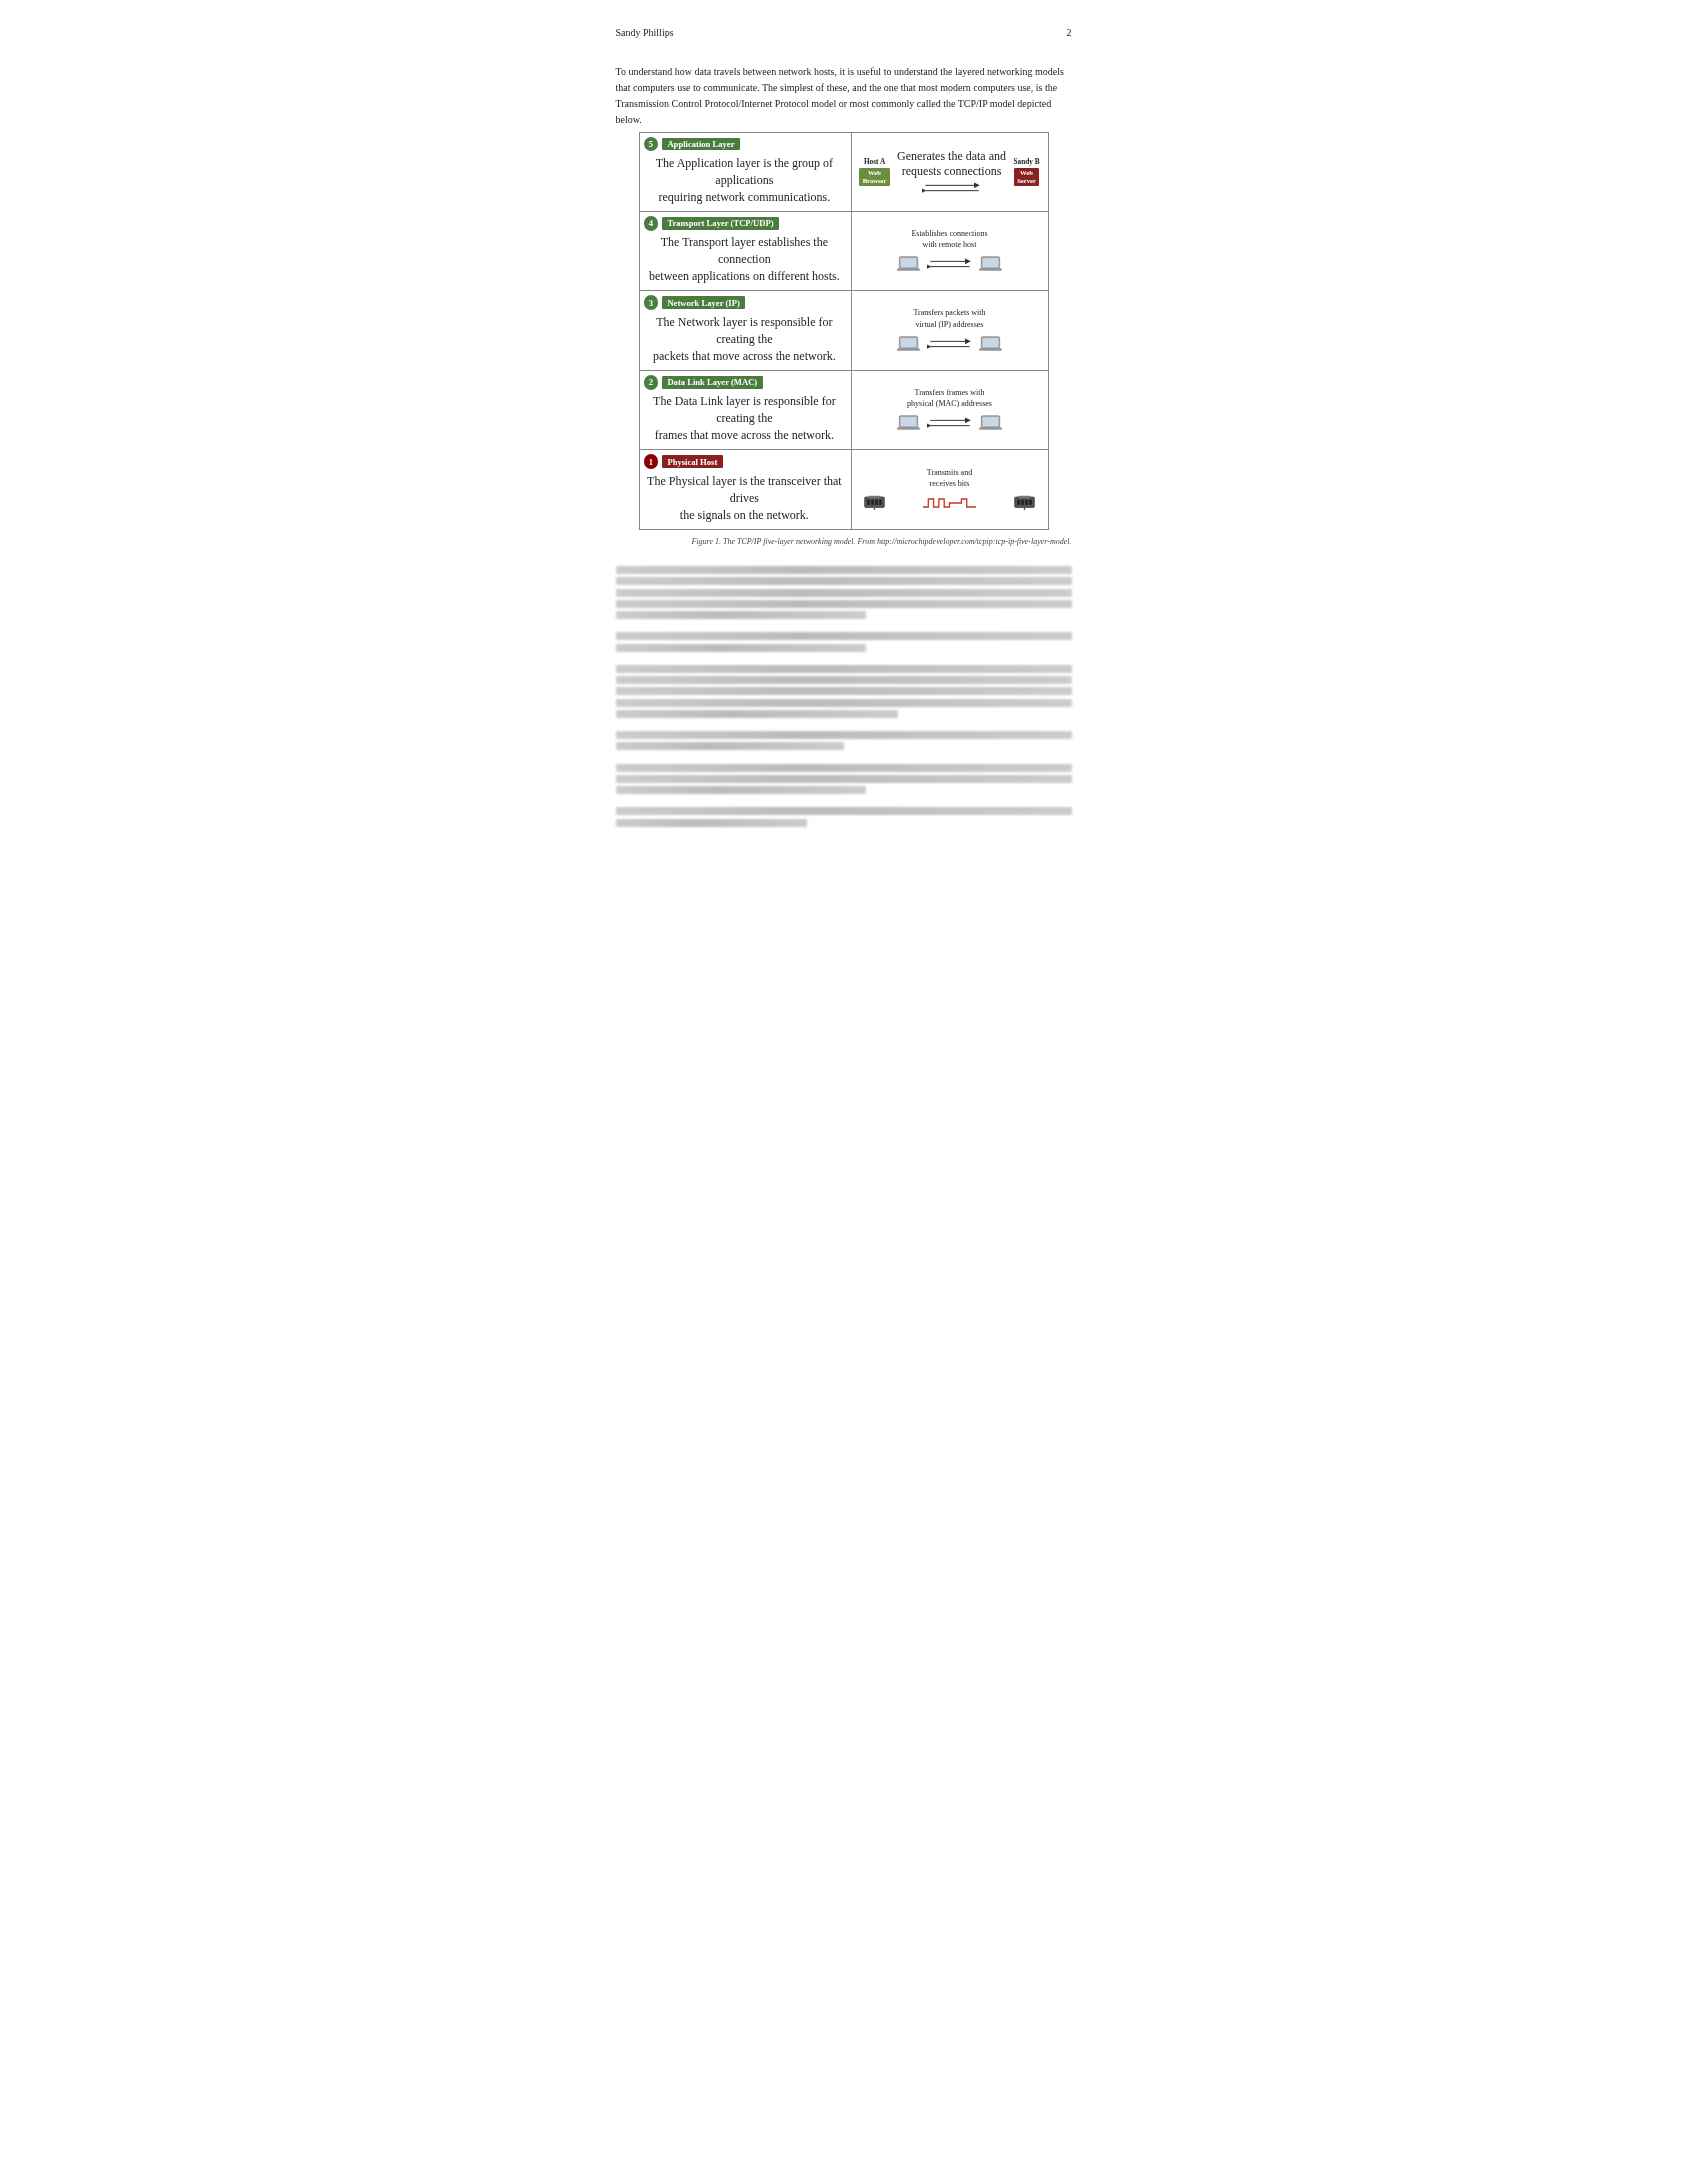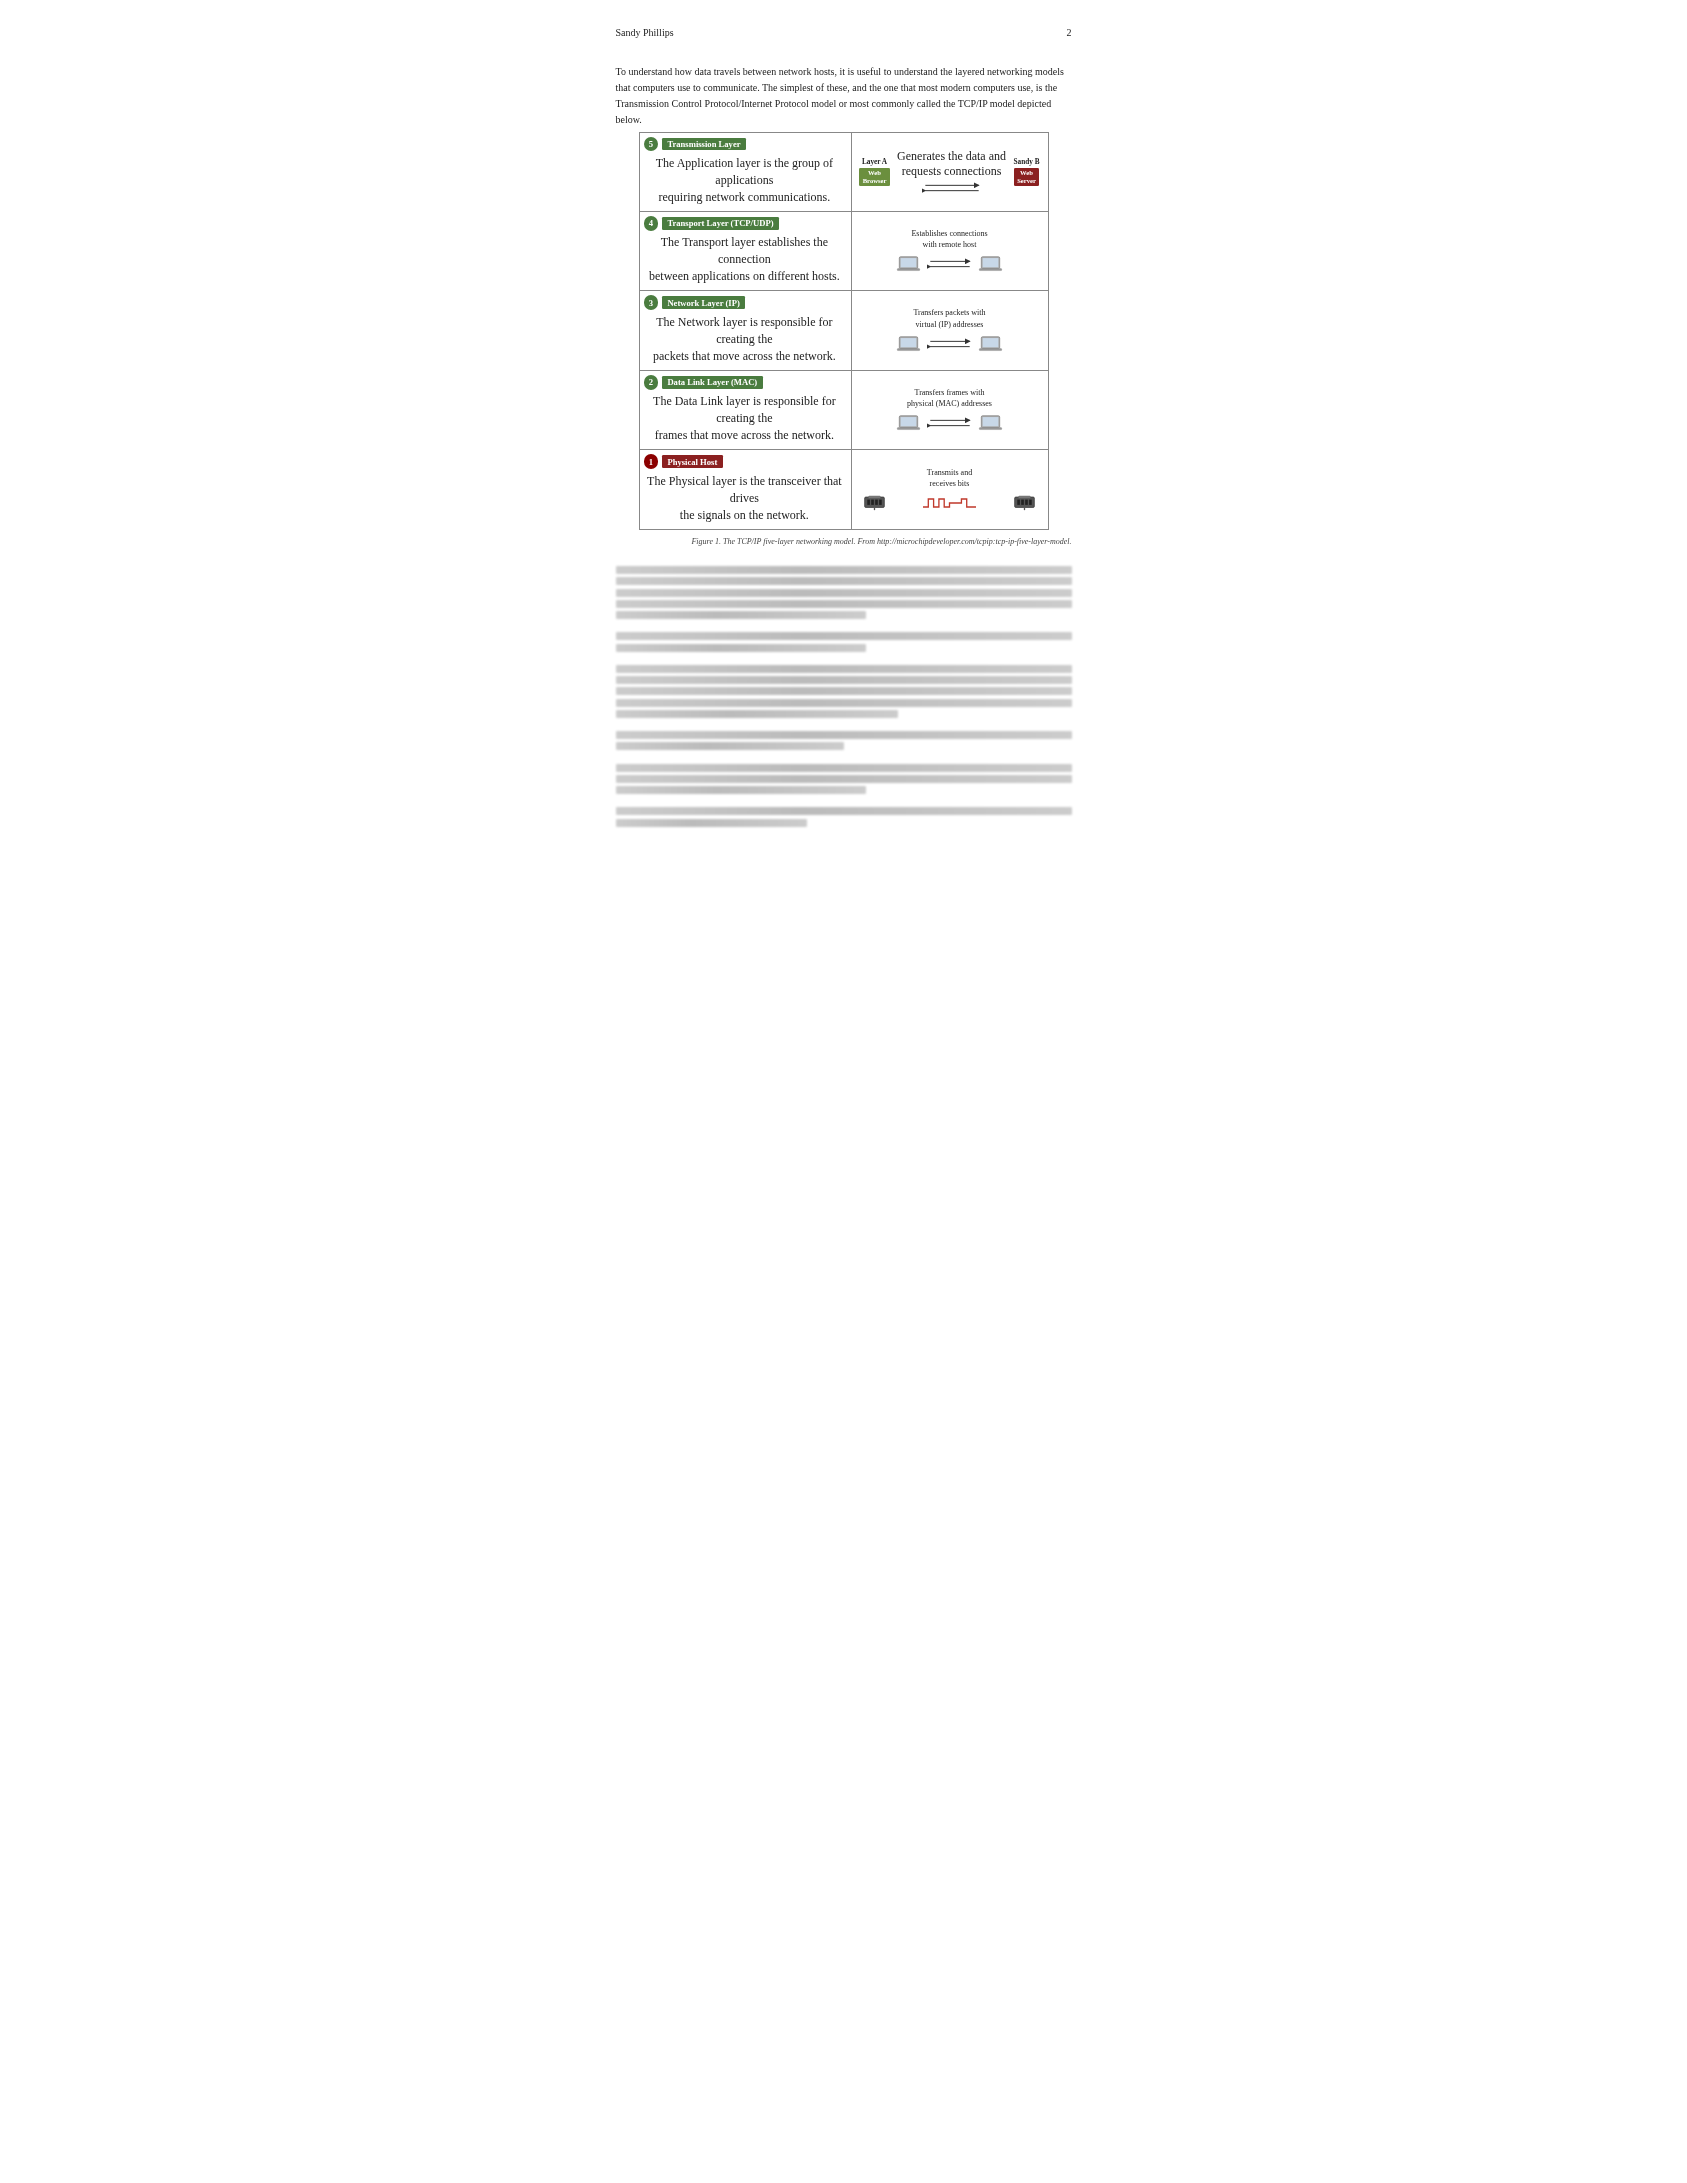--- a/index.html
+++ b/index.html
@@ -215,28 +215,28 @@
 </div>
 
 <p class="intro-paragraph">To understand how data travels between network hosts, it is useful to understand the layered networking models that computers use to communicate. The simplest of these, and the one that most modern computers use, is the Transmission Control Protocol/Internet Protocol model or most commonly called the TCP/IP model depicted below.</p>
 
 <div class="diagram-container">
 
   <div class="layer-row">
     <div class="layer-left">
       <div class="layer-title-bar">
         <div class="layer-num layer-num-green">5</div>
-        <div class="layer-name-label layer-name-green">Transmission Layer</div>
+        <div class="layer-name-label layer-name-green">Application Layer</div>
       </div>
       <div class="layer-desc">The Application layer is the group of applications<br>requiring network communications.</div>
     </div>
     <div class="layer-right">
       <div class="app-right">
         <div class="host-block">
-          <div class="host-label">Layer A</div>
+          <div class="host-label">Host A</div>
           <div class="web-browser-badge">Web<br>Browser</div>
         </div>
         <div class="app-middle">
           <div class="app-middle-text">Generates the data and<br>requests connections</div>
 
           <svg width="60" height="12" viewBox="0 0 90 18">
             <defs>
               <marker id="arrowR" markerWidth="6" markerHeight="6" refX="5" refY="3" orient="auto">
                 <path d="M0,0 L6,3 L0,6 Z" fill="#333"></path>
               </marker>

